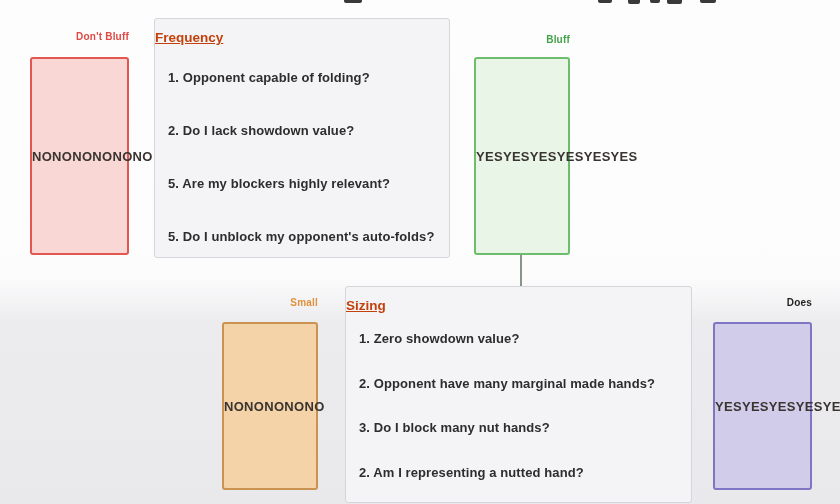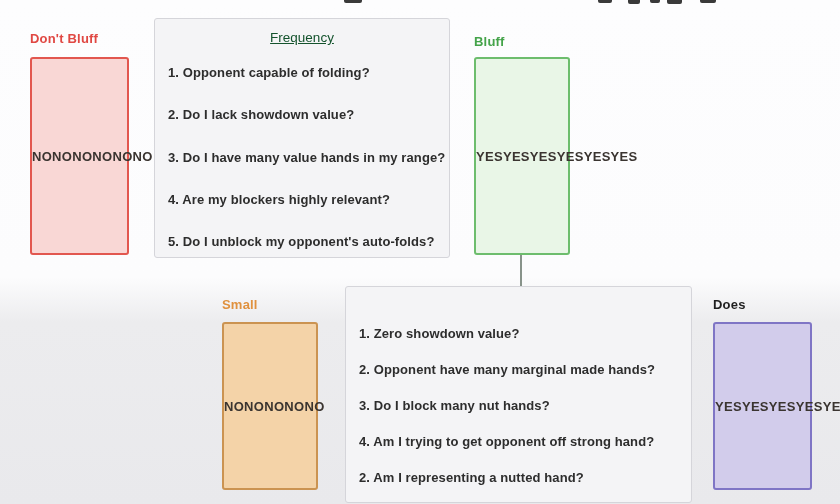--- a/index.html
+++ b/index.html
@@ -16,23 +16,23 @@
     background: linear-gradient(180deg, #fdfdfe 0%, #fcfcfd 55%, #ececee 64%, #e9e9ec 100%);
   }
   .artifact {
     position: absolute;
     top: 0;
     background: #3a3a3a;
     border-radius: 0 0 2px 2px;
   }
   .col-header {
     position: absolute;
-    font-size: 13px;
+    font-size: 10px;
     font-weight: 700;
-    text-align: left;
+    text-align: right;
     letter-spacing: 0.2px;
   }
   .hdr-red    { color: #e04843; }
   .hdr-green  { color: #44a349; }
   .hdr-orange { color: #e0913e; }
   .hdr-dark   { color: #1f1f1f; }
   .box {
     position: absolute;
     box-sizing: border-box;
     border-radius: 3px;
@@ -55,24 +55,24 @@
     font-size: 13px;
     font-weight: 700;
     color: #3a3430;
     letter-spacing: 0.3px;
   }
   .box-title {
     position: absolute;
     top: 11px;
     left: 0;
     right: 0;
-    text-align: center;
+    text-align: left;
     font-size: 13.5px;
-    font-weight: 400;
-    color: #14532d;
+    font-weight: 700;
+    color: #c2410c;
     text-decoration: underline;
   }
   .questions {
     position: absolute;
     left: 0;
     right: 0;
     display: flex;
     flex-direction: column;
     gap: 14px;
   }
@@ -132,22 +132,21 @@
       <div class="answer">NO</div>
       <div class="answer">NO</div>
     </div>
   </div>
 
   <div class="box gray-box" id="frequency-box">
     <div class="box-title">Frequency</div>
     <div class="questions">
       <div class="question">1. Opponent capable of folding?</div>
       <div class="question">2. Do I lack showdown value?</div>
-      <div class="question">3. Do I have many value hands in my range?</div>
-      <div class="question">4. Are my blockers highly relevant?</div>
+      <div class="question">5. Are my blockers highly relevant?</div>
       <div class="question">5. Do I unblock my opponent's auto-folds?</div>
     </div>
   </div>
 
   <div class="col-header hdr-green" id="bluff-title">Bluff</div>
 
   <div class="box green-box" id="bluff-box">
     <div class="answers">
       <div class="answer">YES</div>
       <div class="answer">YES</div>
@@ -166,25 +165,25 @@
     <div class="answers">
       <div class="answer">NO</div>
       <div class="answer">NO</div>
       <div class="answer">NO</div>
       <div class="answer">NO</div>
       <div class="answer">NO</div>
     </div>
   </div>
 
   <div class="box gray-box" id="sizing-box">
+    <div class="box-title">Sizing</div>
     <div class="questions">
       <div class="question">1. Zero showdown value?</div>
       <div class="question">2. Opponent have many marginal made hands?</div>
       <div class="question">3. Do I block many nut hands?</div>
-      <div class="question">4. Am I trying to get opponent off strong hand?</div>
       <div class="question">2. Am I representing a nutted hand?</div>
     </div>
   </div>
 
   <div class="col-header hdr-dark" id="large-title">Does</div>
 
   <div class="box purple-box" id="large-box">
     <div class="answers">
       <div class="answer">YES</div>
       <div class="answer">YES</div>

